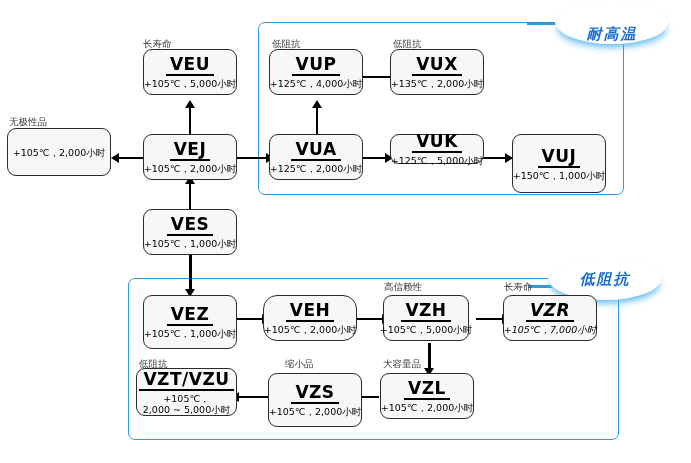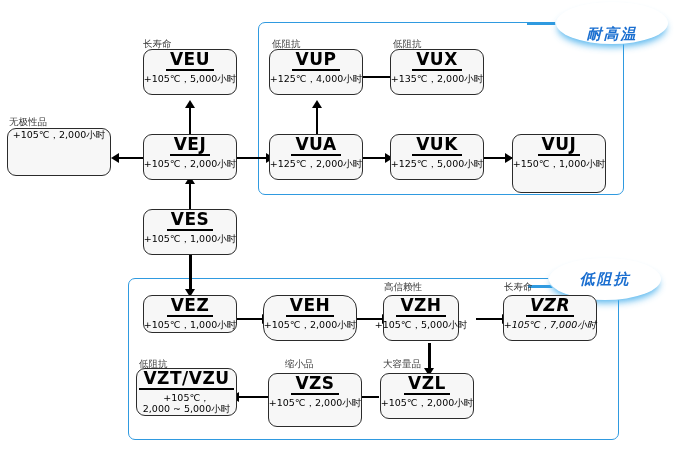--- a/index.html
+++ b/index.html
@@ -23,20 +23,21 @@
   
   .node{
     position:absolute;
     box-sizing:border-box;
     border:1.6px solid #2b2b2b;
     border-radius:9px;
     background:#f7f7f7;
     display:flex;
     flex-direction:column;
     align-items:center;
+    justify-content:center;
     color:#000;
   }
   .node .code{
     font-weight:bold;
     font-size:17px;
     line-height:18px;
     letter-spacing:.5px;
     border-bottom:2px solid #000;
     padding:0 4px 1px 4px;
     margin-bottom:2px;
@@ -183,41 +184,41 @@
   <div class="node" style="left:390px;top:49px;width:94px;height:46px;">
     <div class="code">VUX</div>
     <div class="spec">+135℃，2,000小时</div>
   </div>
 
   <div class="node" style="left:269px;top:134px;width:94px;height:46px;">
     <div class="code">VUA</div>
     <div class="spec">+125℃，2,000小时</div>
   </div>
 
-  <div class="node" style="left:390px;top:134px;width:94px;height:46px;">
+  <div class="node" style="left:390px;top:134px;width:94px;height:30px;">
     <div class="code">VUK</div>
     <div class="spec">+125℃，5,000小时</div>
   </div>
 
   <div class="node" style="left:512px;top:134px;width:94px;height:59px;">
     <div class="code">VUJ</div>
     <div class="spec">+150℃，1,000小时</div>
   </div>
 
-  <div class="node" style="left:143px;top:295px;width:94px;height:38px;">
+  <div class="node" style="left:143px;top:295px;width:94px;height:54px;">
     <div class="code">VEZ</div>
     <div class="spec">+105℃，1,000小时</div>
   </div>
 
   <div class="node" style="left:263px;top:295px;width:94px;height:46px;border-radius:14px;">
     <div class="code">VEH</div>
     <div class="spec">+105℃，2,000小时</div>
   </div>
 
-  <div class="node" style="left:383px;top:295px;width:76px;height:46px;">
+  <div class="node" style="left:383px;top:295px;width:86px;height:46px;">
     <div class="code">VZH</div>
     <div class="spec">+105℃，5,000小时</div>
   </div>
 
   <div class="node" style="left:503px;top:295px;width:94px;height:46px;font-style:italic;">
     <div class="code">VZR</div>
     <div class="spec">+105℃，7,000小时</div>
   </div>
 
   <div class="node two-line" style="left:136px;top:368px;width:101px;height:48px;">

